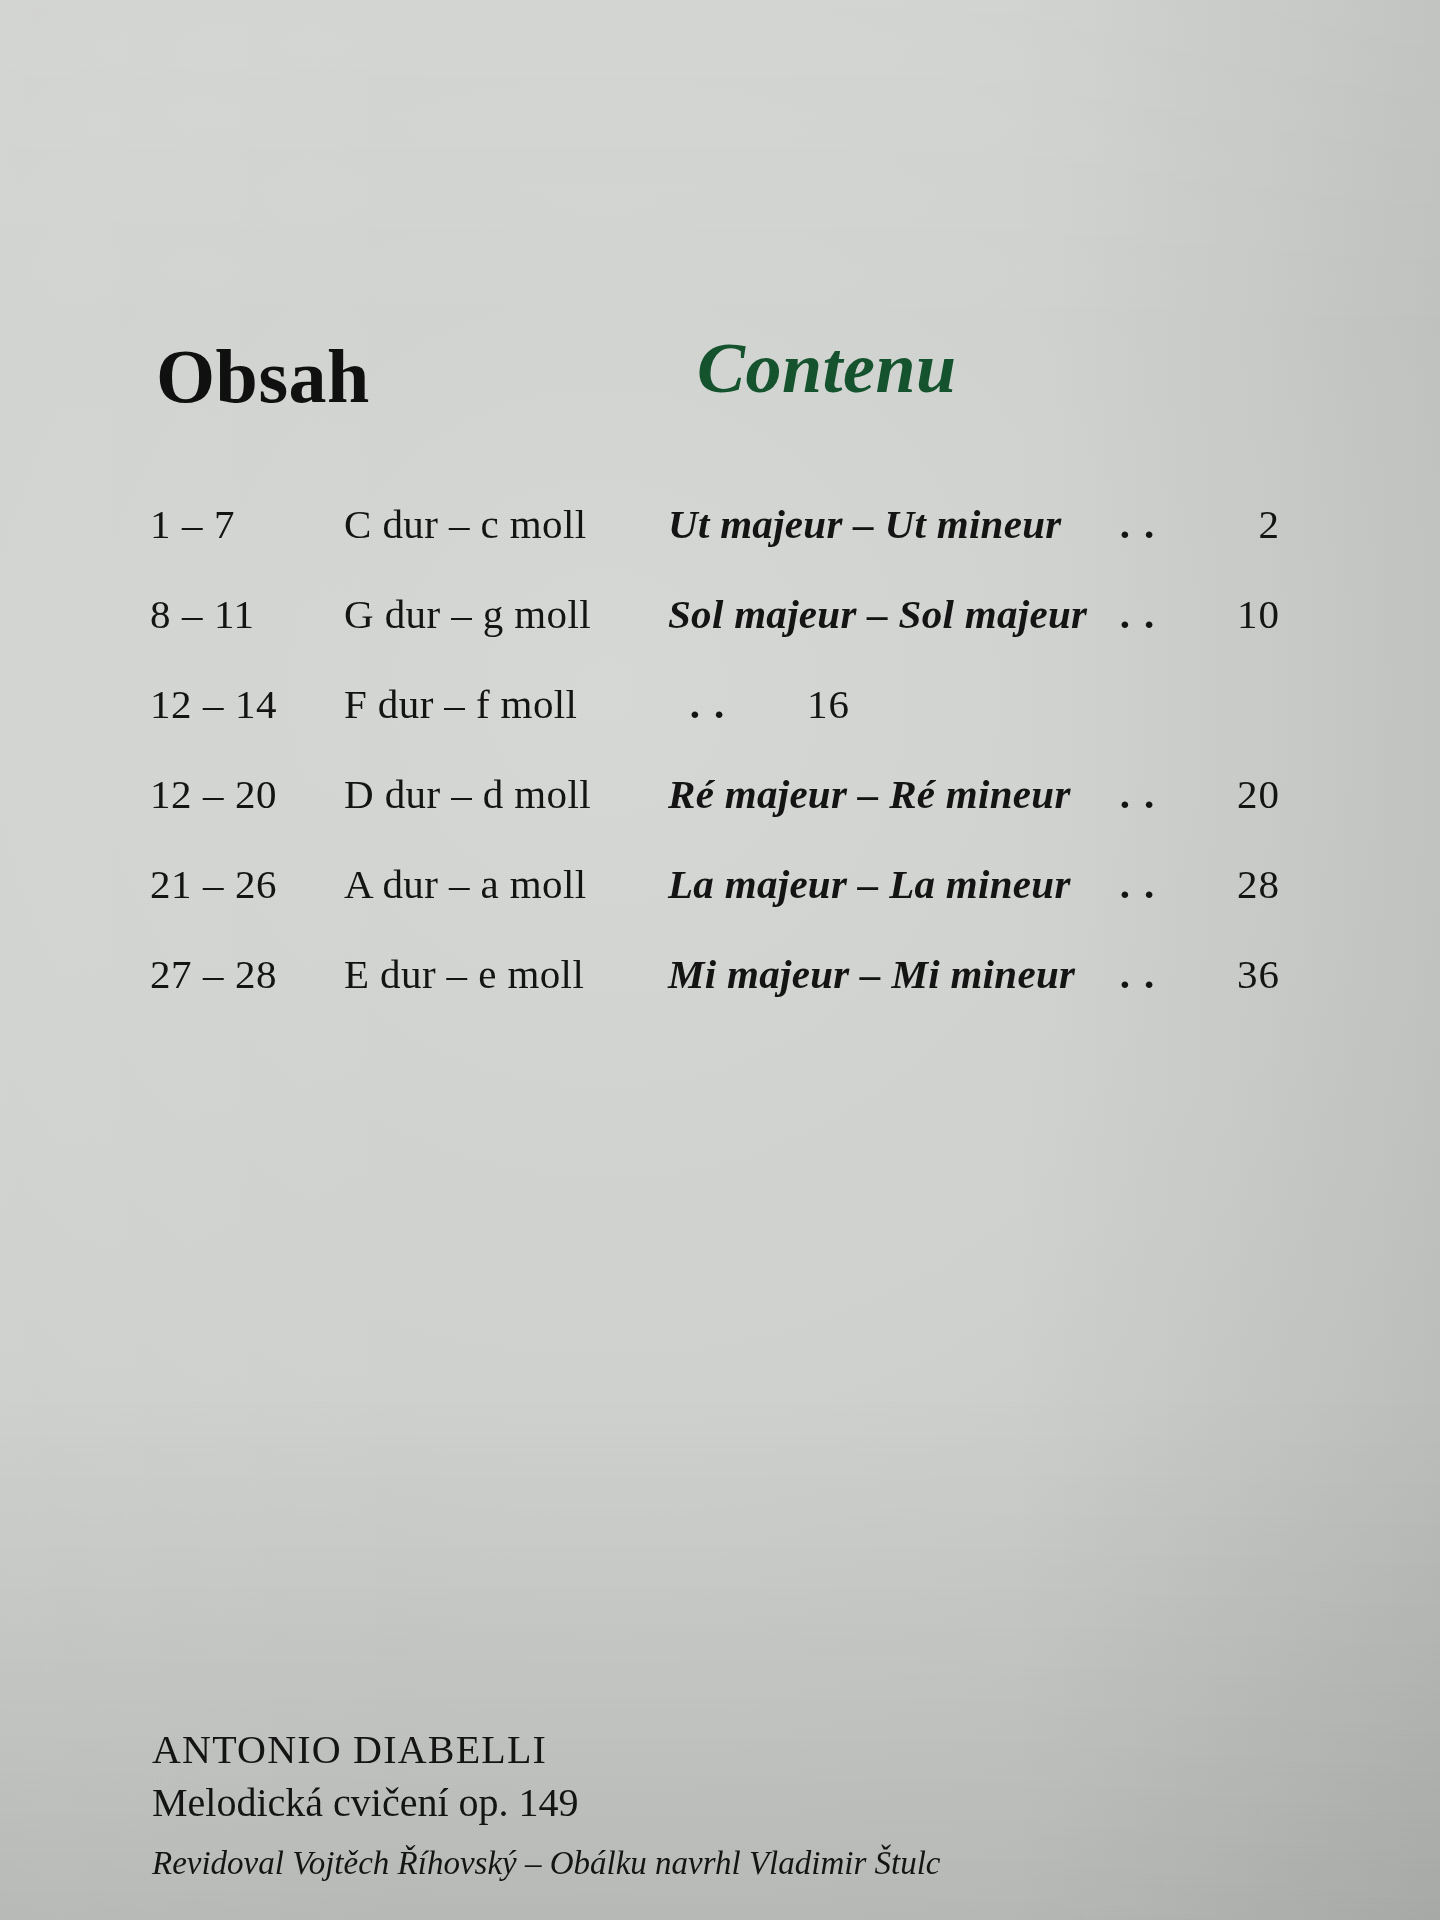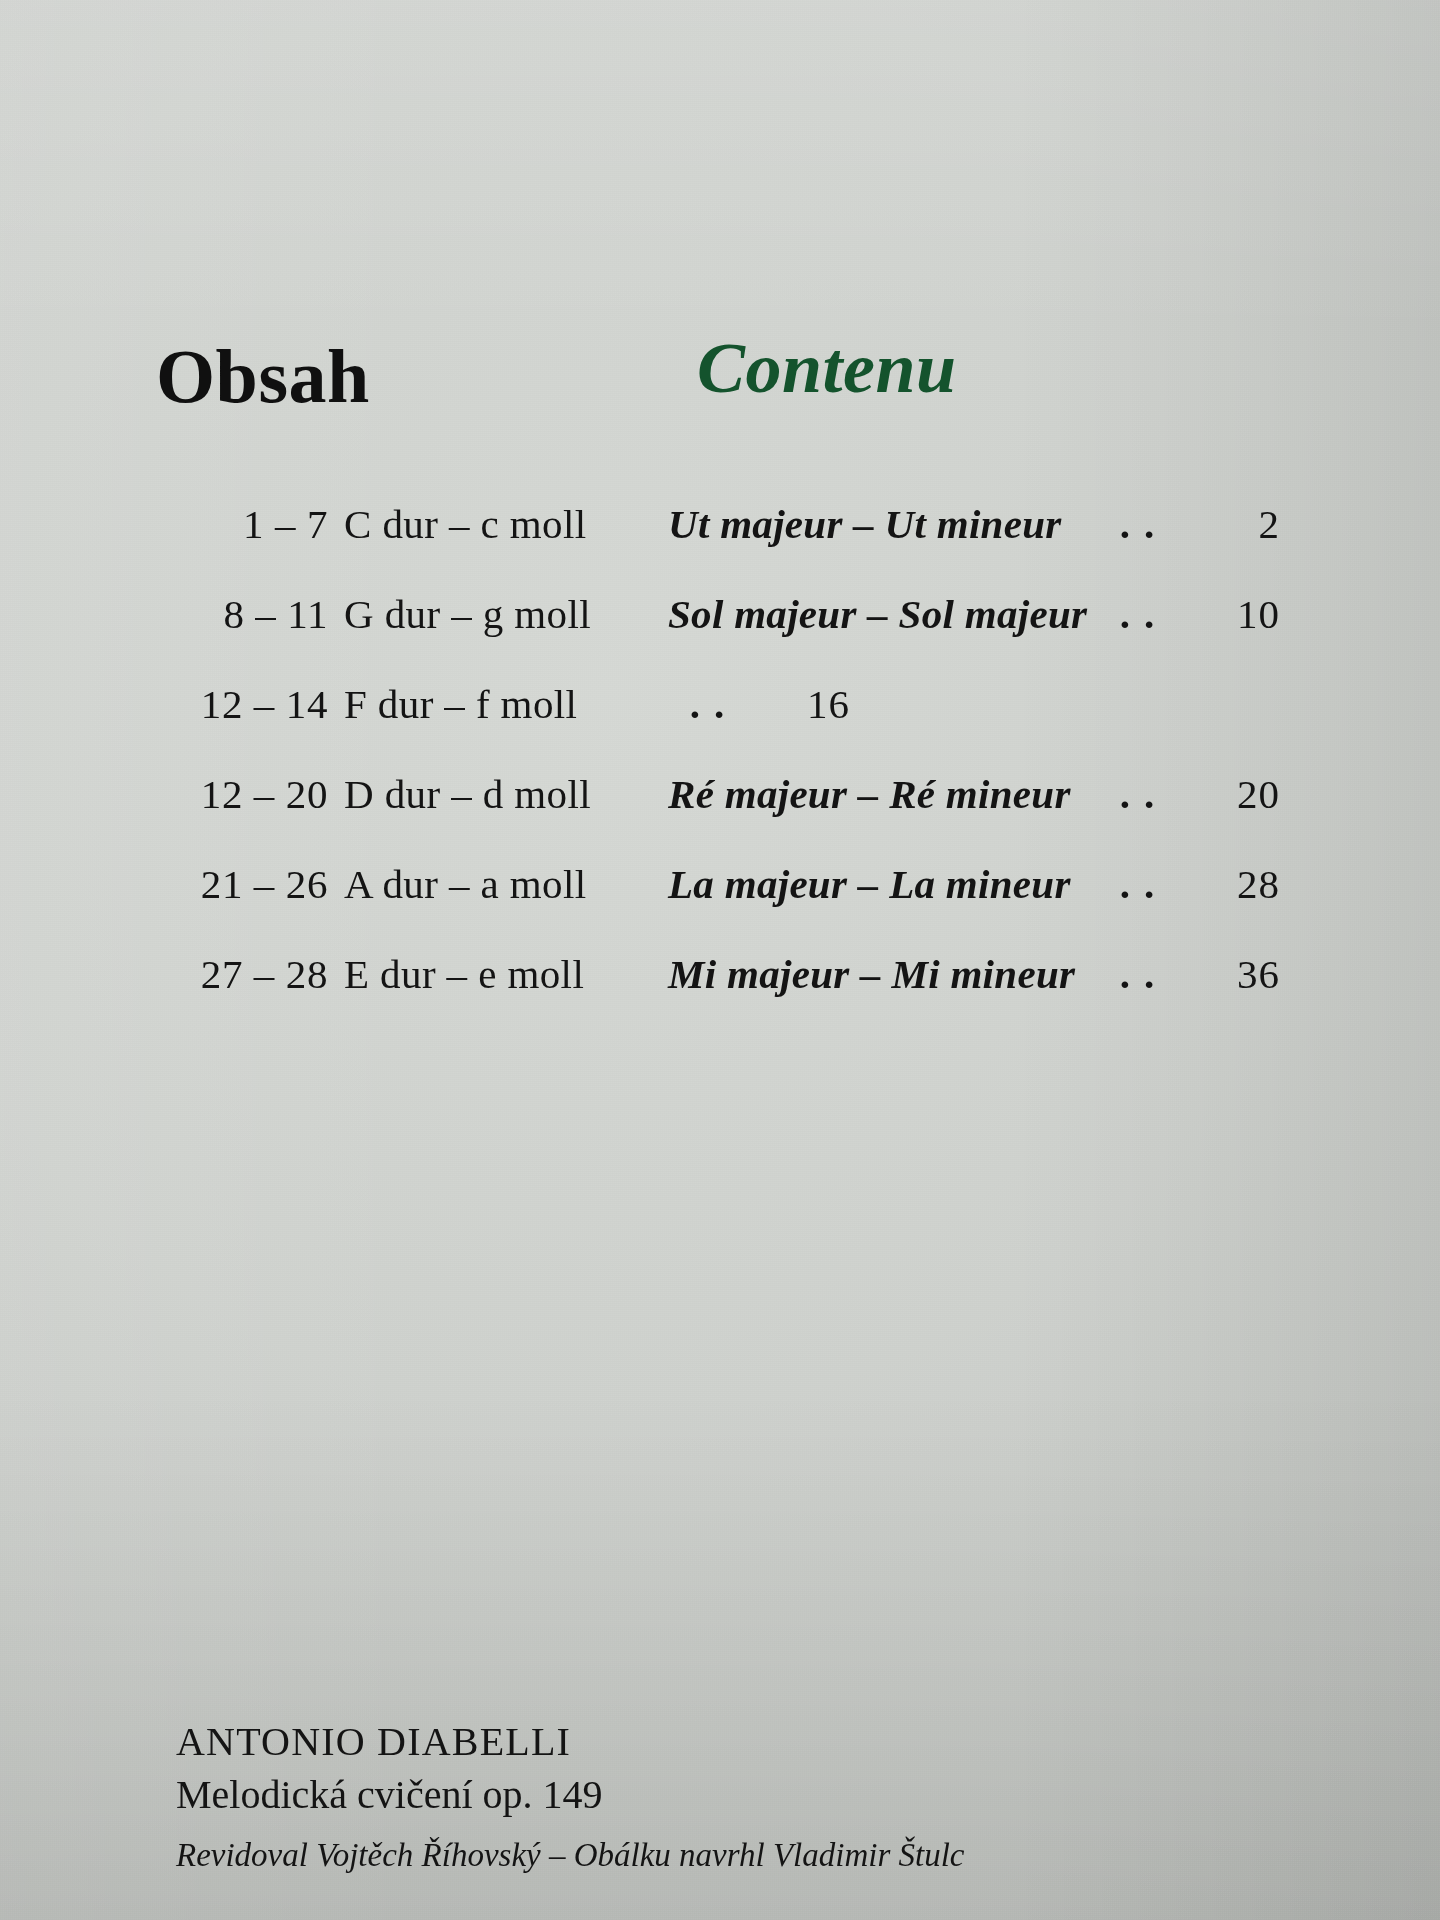--- a/index.html
+++ b/index.html
@@ -84,21 +84,20 @@
     width: 1160px;
   }
   .toc-row {
     display: flex;
     align-items: baseline;
     height: 90px;
     font-size: 41px;
   }
   .col-range {
     width: 178px;
-    text-align: right;
     padding-right: 16px;
     white-space: nowrap;
     letter-spacing: 0.6px;
   }
   .col-cz {
     width: 324px;
     white-space: nowrap;
     letter-spacing: 0.4px;
   }
   .col-fr {
@@ -117,23 +116,22 @@
   .col-page {
     width: 90px;
     text-align: right;
     letter-spacing: 1px;
   }
 
   
   .footer {
     position: absolute;
     left: 152px;
-    bottom: 44px;
+    bottom: 36px;
     width: 1180px;
-    margin-left: 24px;
   }
   .footer-author {
     font-size: 40px;
     letter-spacing: 1.2px;
     line-height: 1.22;
   }
   .footer-title {
     font-size: 40px;
     line-height: 1.3;
     margin-top: 2px;

